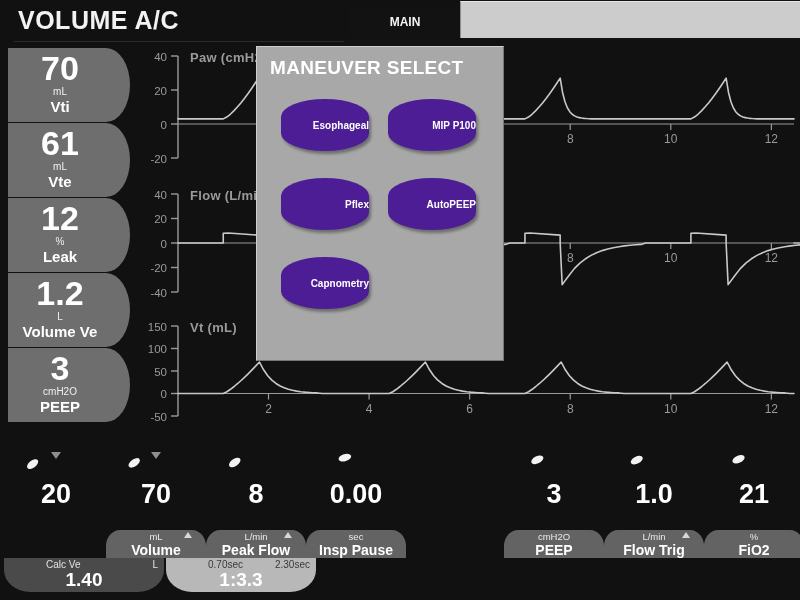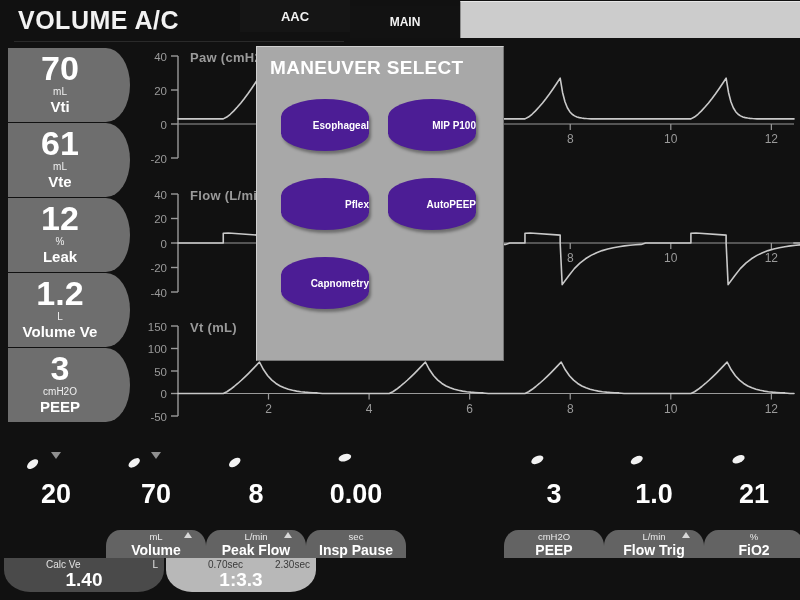--- a/index.html
+++ b/index.html
@@ -187,21 +187,20 @@
   .mnv-r2 { top: 131px; }
   .mnv-r3 { top: 210px; padding-left: 8px; }
 </style>
 </head>
 <body>
 
 <div id="screen">
 
   <div id="topbar">
     <div id="mode-title">VOLUME A/C</div>
-    <div id="tab-aac">AAC</div>
     <div id="tab-main">MAIN</div>
     <div id="header-panel"></div>
     <div id="topbar-underline"></div>
   </div>
 
   <div id="sidebar">
 
     <div class="mon-box">
       <div class="mon-value">70</div>
       <div class="mon-unit">mL</div>

